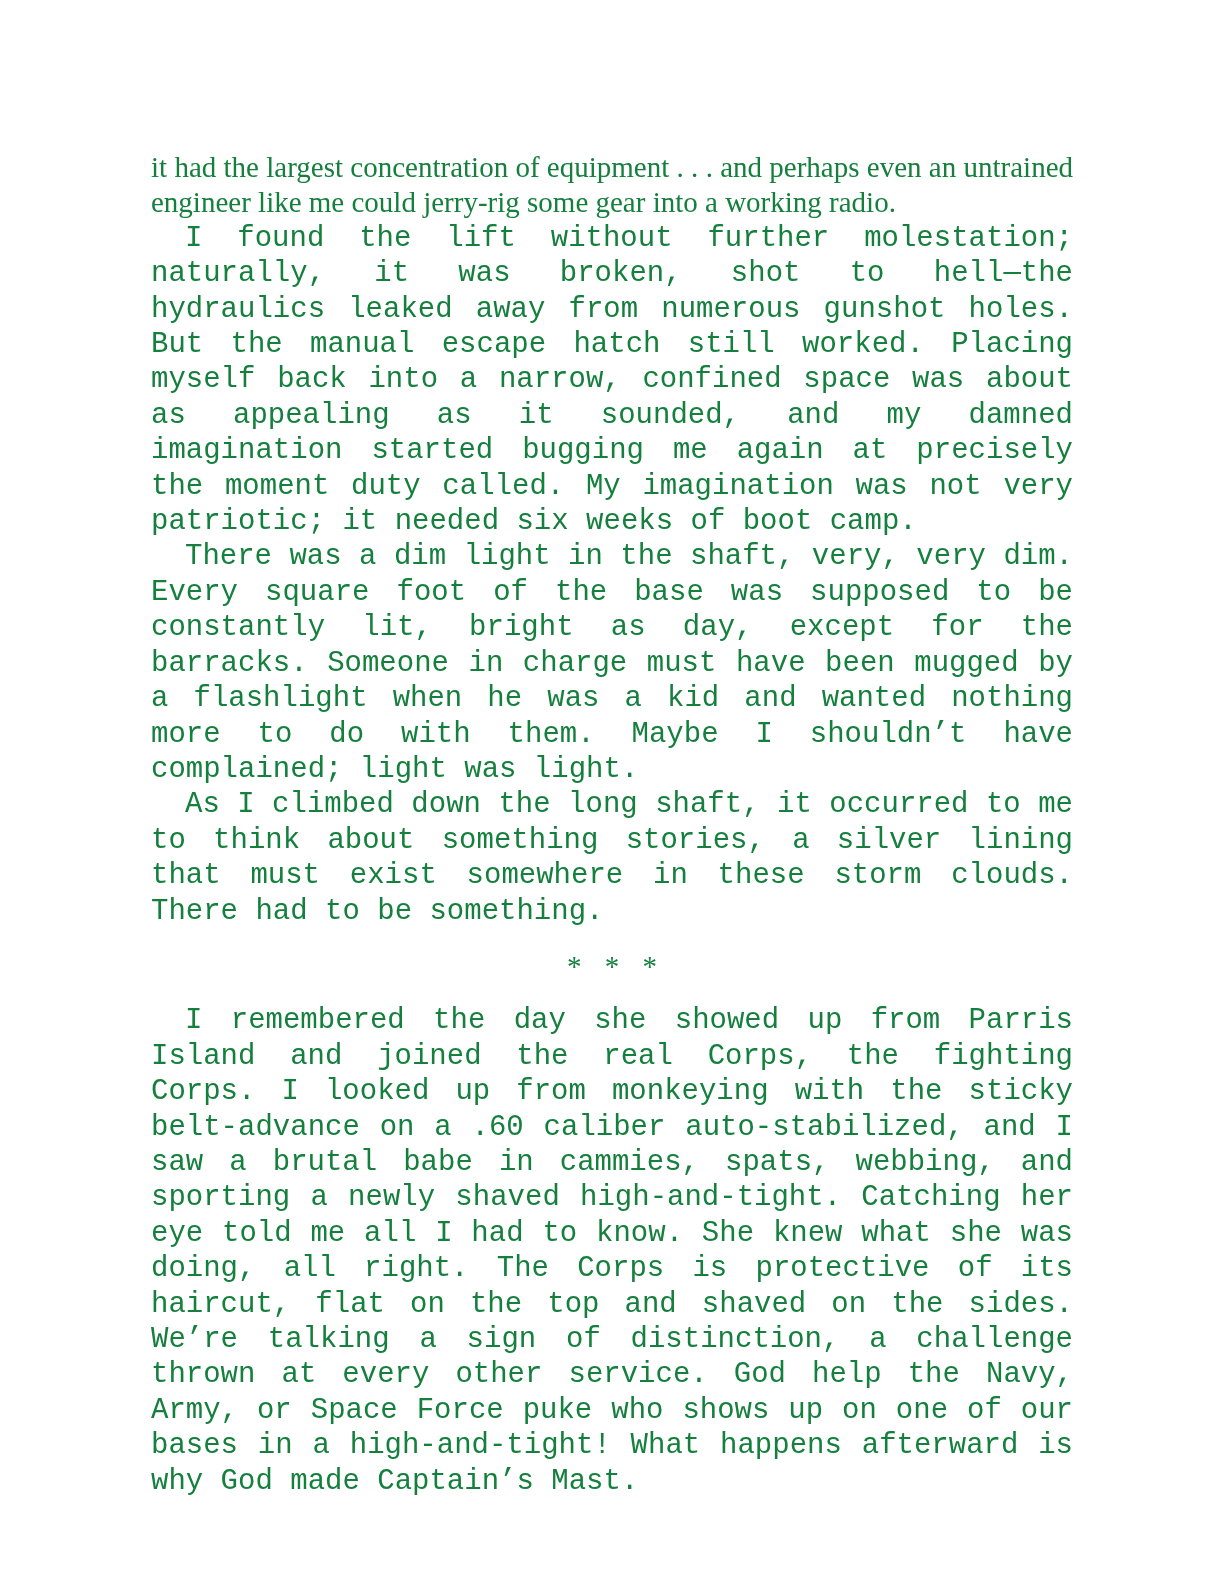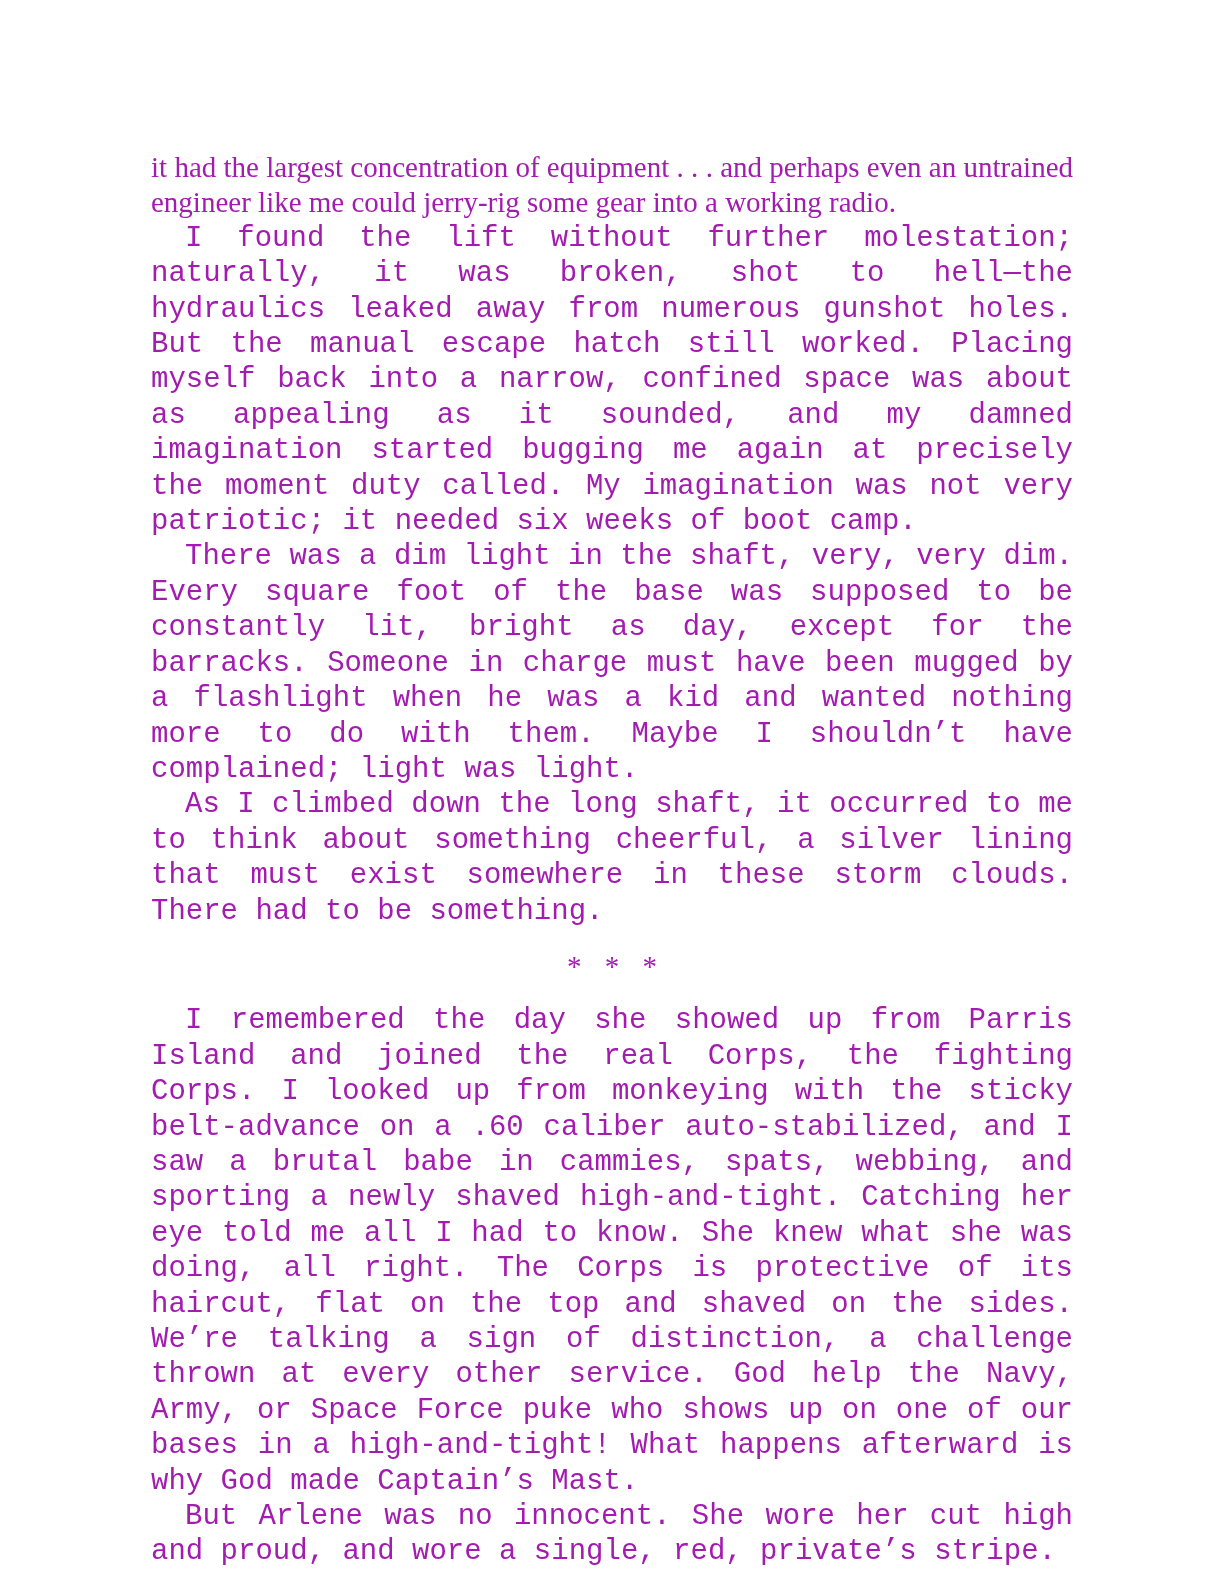--- a/index.html
+++ b/index.html
@@ -15,21 +15,21 @@
     overflow: hidden;
   }
   .text-column {
     position: absolute;
     left: 151px;
     top: 150px;
     width: 922px;
     font-family: "Liberation Serif", serif;
     font-size: 29px;
     line-height: 35.4px;
-    color: #a21caf;
+    color: #15803d;
     text-align: justify;
   }
   .para {
     margin: 0;
     padding: 0;
   }
   .para.indent {
     text-indent: 34px;
     font-family: Liberation Mono, monospace;
   }
@@ -41,18 +41,17 @@
   }
 </style>
 </head>
 <body>
 
 <div class="page">
   <div class="text-column">
       <p class="para">it had the largest concentration of equipment .&nbsp;.&nbsp;. and perhaps even an untrained engineer like me could jerry-rig some gear into a working radio.</p>
       <p class="para indent">I found the lift without further molestation; naturally, it was broken, shot to hell—the hydraulics leaked away from numerous gunshot holes. But the manual escape hatch still worked. Placing myself back into a narrow, confined space was about as appealing as it sounded, and my damned imagination started bugging me again at precisely the moment duty called. My imagination was not very patriotic; it needed six weeks of boot camp.</p>
       <p class="para indent">There was a dim light in the shaft, very, very dim. Every square foot of the base was supposed to be constantly lit, bright as day, except for the barracks. Someone in charge must have been mugged by a flashlight when he was a kid and wanted nothing more to do with them. Maybe I shouldn’t have complained; light was light.</p>
-      <p class="para indent">As I climbed down the long shaft, it occurred to me to think about something cheerful, a silver lining that must exist somewhere in these storm clouds. There had to be something.</p>
+      <p class="para indent">As I climbed down the long shaft, it occurred to me to think about something stories, a silver lining that must exist somewhere in these storm clouds. There had to be something.</p>
       <div class="separator">* * *</div>
       <p class="para indent">I remembered the day she showed up from Parris Island and joined the real Corps, the fighting Corps. I looked up from monkeying with the sticky belt-advance on a .60 caliber auto-stabilized, and I saw a brutal babe in cammies, spats, webbing, and sporting a newly shaved high-and-tight. Catching her eye told me all I had to know. She knew what she was doing, all right. The Corps is protective of its haircut, flat on the top and shaved on the sides. We’re talking a sign of distinction, a challenge thrown at every other service. God help the Navy, Army, or Space Force puke who shows up on one of our bases in a high-and-tight! What happens afterward is why God made Captain’s Mast.</p>
-      <p class="para indent">But Arlene was no innocent. She wore her cut high and proud, and wore a single, red, private’s stripe.</p>
     </div>
 </div>
 
 </body></html>

